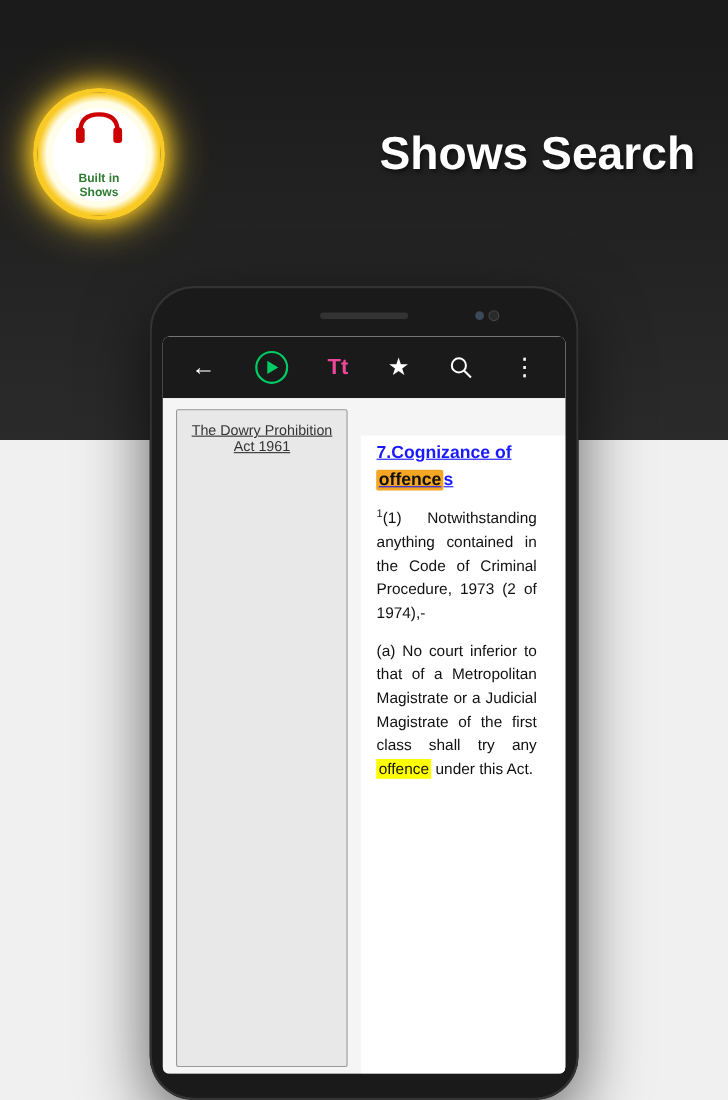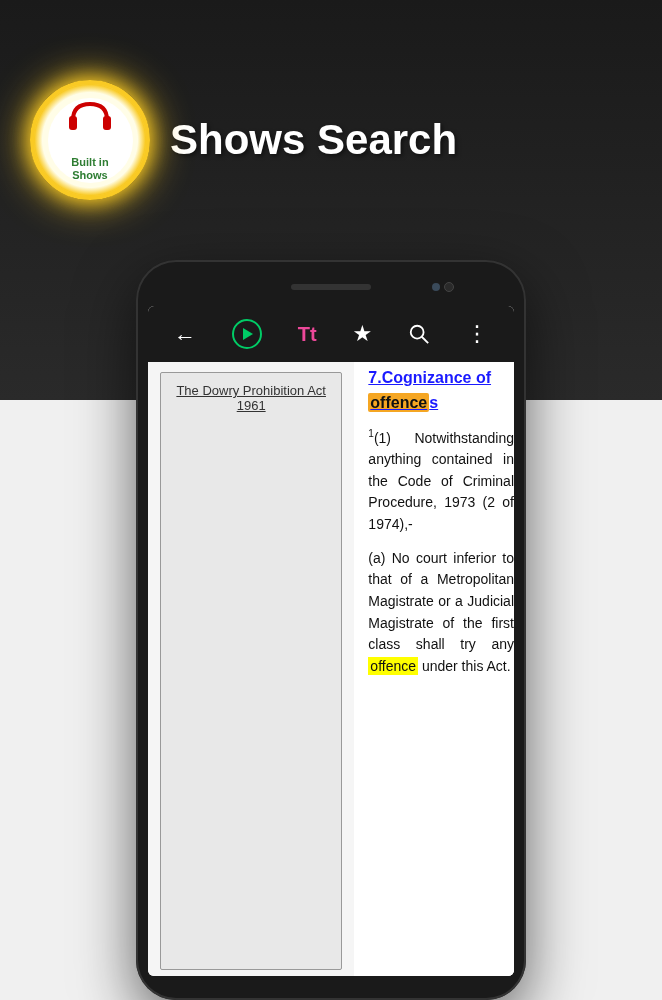--- a/index.html
+++ b/index.html
@@ -73,21 +73,21 @@
     .title-area {
       margin-left: 20px;
       flex: 1;
     }
 
     .main-title {
       font-size: 42px;
       font-weight: 900;
       color: white;
       line-height: 1.15;
-      text-align: left;
+      text-align: right;
       text-shadow: 2px 2px 4px rgba(0,0,0,0.5);
     }
 
     
     .phone-wrapper {
       position: absolute;
       top: 260px;
       left: 50%;
       transform: translateX(-50%);
       width: 390px;
@@ -228,26 +228,27 @@
     .act-title-text {
       font-size: 13px;
       color: #333;
       text-align: center;
       text-decoration: underline;
       font-weight: normal;
     }
 
     
     .main-content {
-      padding: 4px 0 10px 14px;
+      padding: 4px 26px 10px 14px;
       background: white;
       flex: 1;
       font-size: 14px;
       color: #111;
       line-height: 1.55;
+      margin-top: 34px;
     }
 
     .section-heading {
       font-size: 16px;
       font-weight: bold;
       color: #1a1aff;
       margin-bottom: 10px;
       text-decoration: underline;
     }
 

